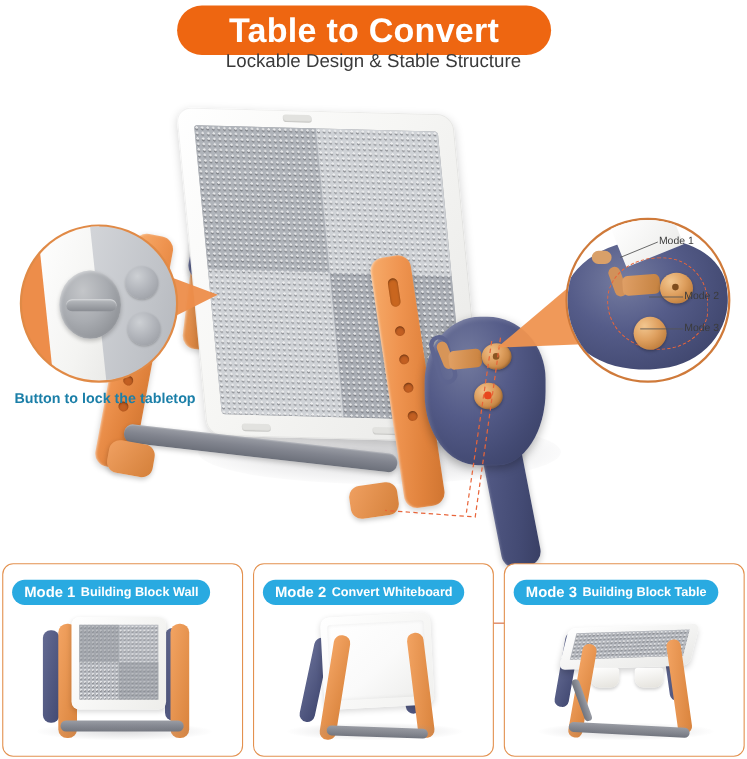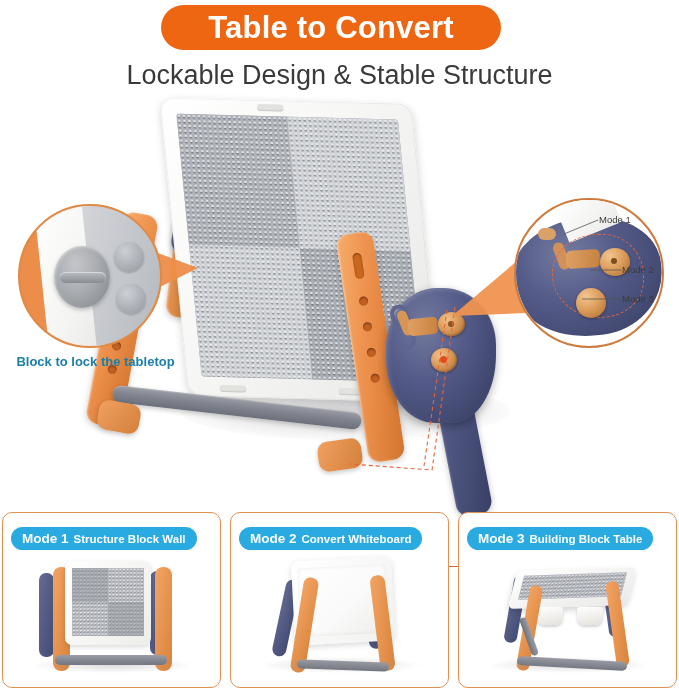--- a/index.html
+++ b/index.html
@@ -16,22 +16,22 @@
   #title-banner {
     position:absolute; left:161px; top:5px; width:340px; height:45px;
     background:#ee6611; border-radius:23px;
     display:flex; align-items:center; justify-content:center;
   }
   #title-text {
     color:#ffffff; font-size:31px; font-weight:bold; letter-spacing:0.2px;
     white-space:nowrap;
   }
   #subtitle-text {
-    position:absolute; left:0; top:60px; width:679px; text-align:center;
-    font-size:27px; color:#3a3a3a; font-weight:normal; white-space:nowrap;
+    position:absolute; left:0; top:46px; width:679px; text-align:center;
+    font-size:17px; color:#3a3a3a; font-weight:normal; white-space:nowrap;
   }
 
   
   #stage { position:absolute; left:0; top:92px; width:679px; height:412px; }
 
   
   .floor-shadow {
     position:absolute; left:180px; top:290px; width:330px; height:58px;
     background:radial-gradient(ellipse at 50% 50%, rgba(150,150,155,0.40) 0%, rgba(170,170,175,0.12) 60%, rgba(255,255,255,0) 78%);
     border-radius:50%;
@@ -466,21 +466,21 @@
       <div id="cl-photo">
         <div class="cl-white-panel" id="cl-panel-a"></div>
         <div class="cl-white-panel" id="cl-panel-b"></div>
         <div class="cl-stud" id="cl-stud1"></div>
         <div class="cl-stud" id="cl-stud2"></div>
         <div id="cl-knob">
           <div id="cl-knob-bar"></div>
         </div>
       </div>
     </div>
-    <div id="cl-text">Block to lock the tabletop</div>
+    <div id="cl-text">Button to lock the tabletop</div>
   </div>
 
   <div id="callout-right">
     <svg style="position:absolute; left:-34px; top:16px; width:110px; height:150px;" viewBox="0 0 110 150">
       <polygon points="104,20 0,108 100,104" fill="#ef9450" opacity="0.95"></polygon>
     </svg>
     <div id="cr-circle">
       <div id="cr-hinge-shape"></div>
       <div id="cr-whiteband"></div>
       <div id="cr-knub"></div>
@@ -507,21 +507,21 @@
   <div id="tri-badge">
     <span id="tri-badge-text">Stable Triangular Structure</span>
   </div>
 </div>
 
 <div id="cards">
 
   <div class="card" id="card-1">
     <div class="card-badge">
       <span class="badge-num">Mode 1</span>
-      <span class="badge-desc">Structure Block Wall</span>
+      <span class="badge-desc">Building Block Wall</span>
     </div>
     <div class="card-figure">
       <div class="m1-navy m1-navy-l"></div>
       <div class="m1-navy m1-navy-r"></div>
       <div class="m1-leg m1-leg-l"></div>
       <div class="m1-leg m1-leg-r"></div>
       <div class="m1-board">
         <div class="m1-studs">
           <div class="m1-q" style="left:0;top:0;background:rgba(140,144,150,0.45)"></div>
           <div class="m1-q" style="left:50%;top:50%;background:rgba(140,144,150,0.45)"></div>

